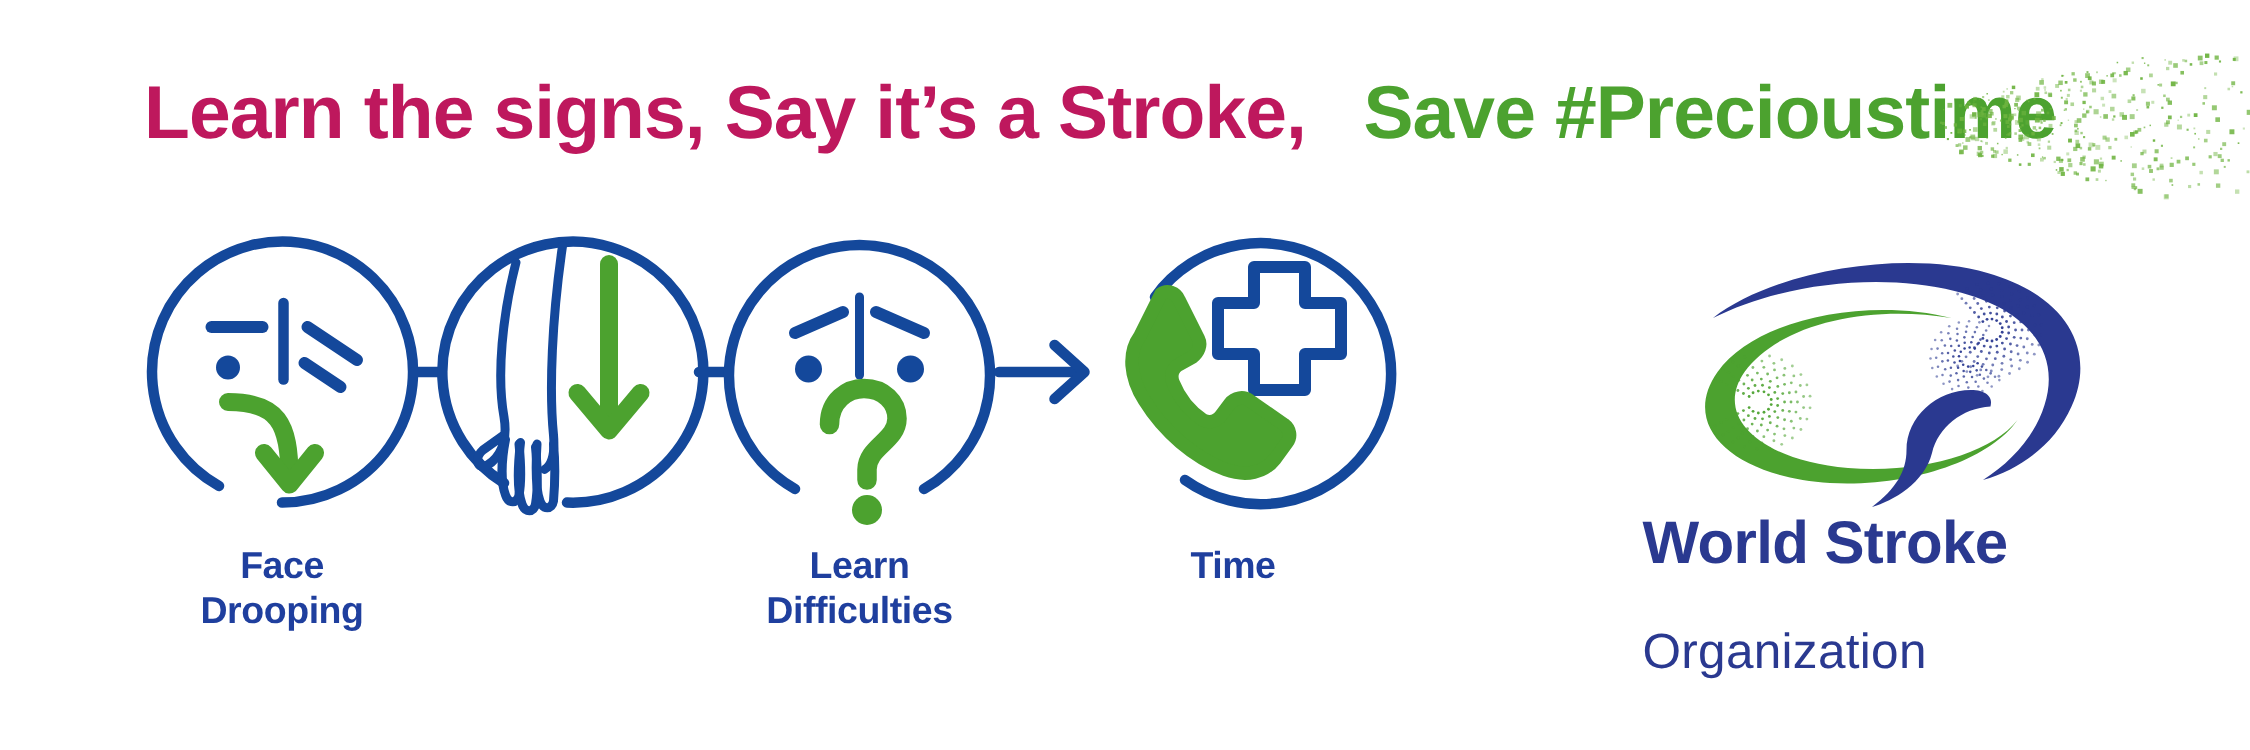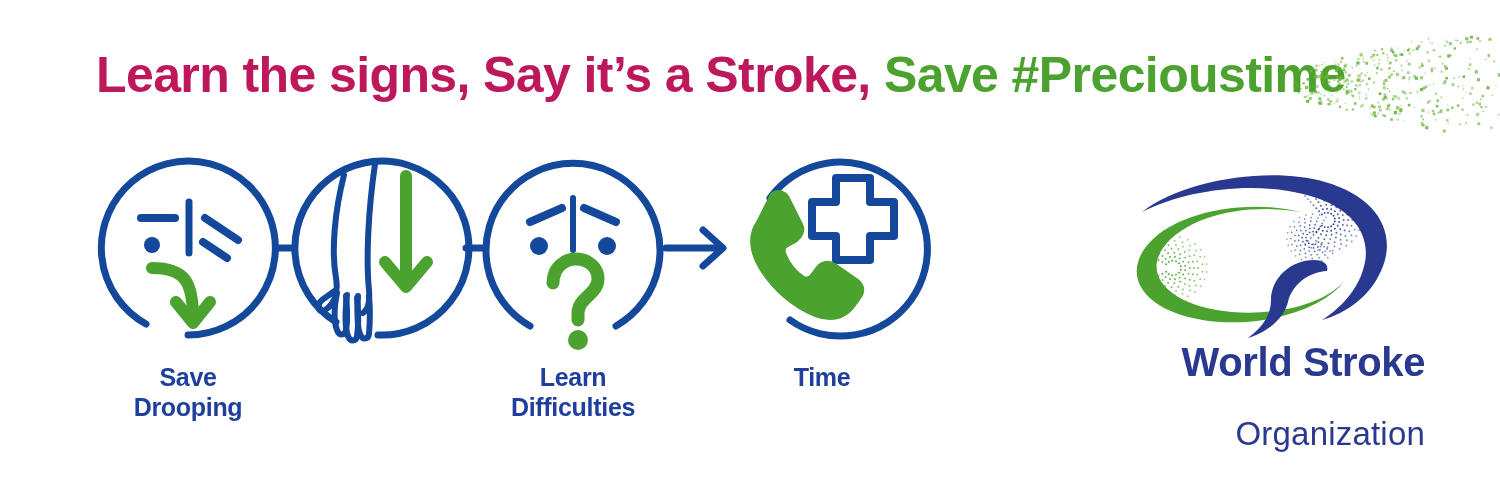--- a/index.html
+++ b/index.html
@@ -11,38 +11,38 @@
   #stage{position:relative;width:1500px;height:500px;background:#fff;}
 
   
   .headline{
     position:absolute;left:96px;top:44px;
     white-space:nowrap;
     font-size:50px;font-weight:700;letter-spacing:-0.6px;
     line-height:62px;
   }
   .hl-blue{color:#be185d;}
-  .hl-green{color:#4CA22F;}
+  .hl-green{color:#4CA22F;margin-left:25px;}
 
   
   .particles{position:absolute;left:1285px;top:30px;width:215px;height:105px;pointer-events:none;}
 
   
   .iconrow{position:absolute;left:0;top:150px;width:960px;height:210px;}
   .labels{position:absolute;left:0;top:362px;width:960px;height:80px;}
   .lbl{
     position:absolute;text-align:center;color:#1F3F9E;
     font-size:25px;font-weight:700;line-height:30px;letter-spacing:-0.3px;
   }
   .lbl .l2{display:block;}
 
   
   .logo{position:absolute;left:1095px;top:168px;width:330px;height:270px;}
   .logo-word{
-    position:absolute;left:0;top:172px;width:330px;text-align:right;
+    position:absolute;left:0;top:172px;width:330px;text-align:left;
     color:#2A3990;
   }
   .logo-word .w1{display:block;font-size:40px;font-weight:700;line-height:44px;letter-spacing:-0.4px;}
   .logo-word .w2{display:block;font-size:33px;font-weight:400;line-height:38px;letter-spacing:0.2px;margin-top:31px;}
 </style>
 </head>
 <body>
 
 <div id="stage">
 
@@ -518,21 +518,21 @@
 
         <path d="M 836 28 L 870 28 L 870 52 L 894 52 L 894 86 L 870 86 L 870 110 L 836 110 L 836 86 L 812 86 L 812 52 L 836 52 Z" stroke-width="8" fill="#fff"></path>
 
         <path d="M 760 74 C 752 85 753 101 763 117 C 776 138 796 155 817 163 C 831 168 843 165 850 156 L 858 145 C 861 141 860 136 856 133 L 833 117 C 829 114 823 115 820 119 L 814 127 C 811 131 806 132 802 130 C 793 124 786 115 782 105 C 780 100 782 95 786 93 L 795 88 C 799 85 801 80 799 76 L 786 50 C 784 45 778 43 774 46 Z" fill="#4CA22F" stroke="#4CA22F" stroke-width="9"></path>
       </g>
     </g>
   </svg>
 
   <div class="labels">
     <div class="lbl" style="left:98px;width:180px;">
-      <span>Save</span>
+      <span>Face</span>
       <span class="l2">Drooping</span>
     </div>
     <div class="lbl" style="left:483px;width:180px;">
       <span>Learn</span>
       <span class="l2">Difficulties</span>
     </div>
     <div class="lbl" style="left:732px;width:180px;">
       <span>Time</span>
     </div>
   </div>

